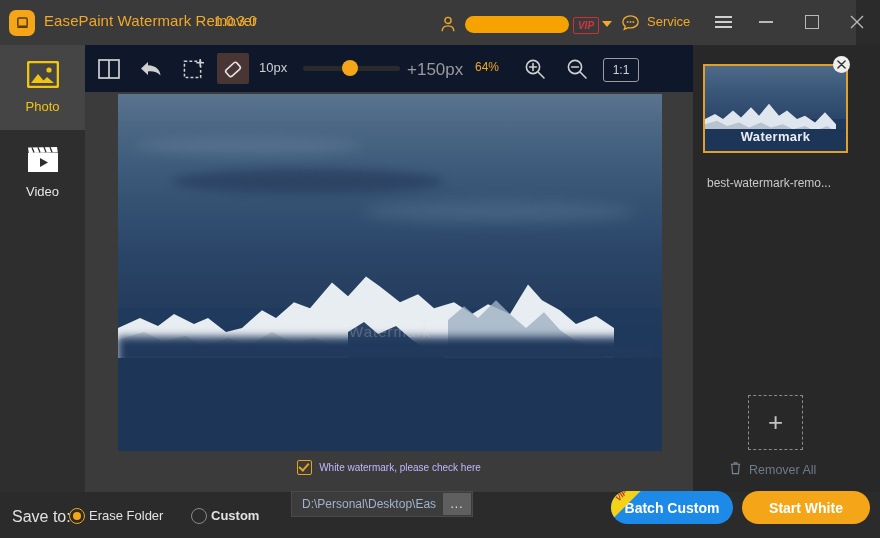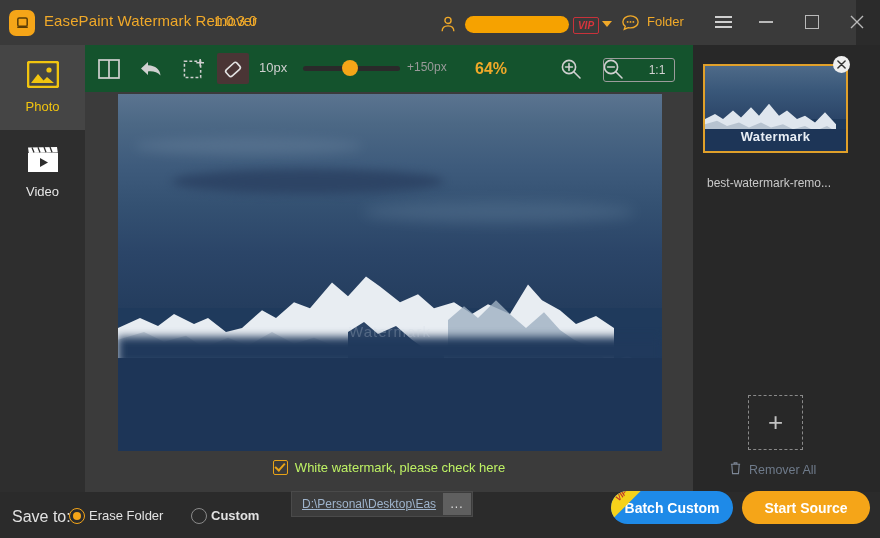--- a/index.html
+++ b/index.html
@@ -38,30 +38,30 @@
   .sidebar{position:absolute;left:0;top:45px;width:85px;height:447px;background:#2e2e2e;}
   .side-item{position:absolute;left:0;width:85px;height:85px;display:flex;flex-direction:column;
              align-items:center;justify-content:center;}
   .side-photo{top:0;background:#454545;}
   .side-video{top:85px;}
   .side-label{font-size:13px;margin-top:7px;}
   .side-photo .side-label{color:#f1c40f;}
   .side-video .side-label{color:#e6e6e6;}
 
   
-  .toolbar{position:absolute;left:85px;top:45px;width:608px;height:47px;background:#14532d;text-align:center;}
+  .toolbar{position:absolute;left:85px;top:45px;width:608px;height:47px;background:#0f172a;text-align:center;}
   .tbtn{position:absolute;top:8px;width:32px;height:31px;display:flex;align-items:center;justify-content:center;}
   .tb-split{left:8px;} .tb-undo{left:50px;} .tb-crop{left:92px;}
   .tb-eraser{left:132px;background:#4a3535;border-radius:2px;}
   .px-left{position:absolute;left:174px;top:15px;font-size:13px;color:#cfcfcf;}
   .slider{position:absolute;left:218px;top:21px;width:97px;height:5px;border-radius:3px;background:#2a2a2a;}
   .slider-thumb{position:absolute;left:39px;top:-6px;width:16px;height:16px;border-radius:50%;background:#f5a518;}
-  .px-right{position:absolute;left:322px;top:15px;font-size:12px;color:#9a9a9a;}
-  .zoom-pct{position:absolute;left:390px;top:15px;font-size:16px;color:#f0a929;font-weight:bold;}
-  .zbtn{position:absolute;top:8px;width:32px;height:31px;display:flex;align-items:center;justify-content:center;padding-left:36px;}
+  .px-right{position:absolute;left:322px;top:15px;font-size:17px;color:#9a9a9a;}
+  .zoom-pct{position:absolute;left:390px;top:15px;font-size:12px;color:#f0a929;font-weight:normal;}
+  .zbtn{position:absolute;top:8px;width:32px;height:31px;display:flex;align-items:center;justify-content:center;}
   .z-in{left:434px;} .z-out{left:476px;}
   .z-one{left:518px;width:34px;height:22px;top:13px;border:1.5px solid #9c9c9c;border-radius:3px;
          color:#d2d2d2;font-size:12px;display:flex;align-items:center;justify-content:center;}
 
   
   .canvas-area{position:absolute;left:85px;top:92px;width:608px;height:400px;background:#3b3b3b;}
   .photo{position:absolute;left:33px;top:2px;width:544px;height:357px;overflow:hidden;background:#1f3a5c;}
   .sky{position:absolute;left:0;top:0;width:100%;height:60%;
        background:linear-gradient(#5b7490 0%,#4c6885 14%,#3e5b7c 34%,#345172 52%,#2b4568 74%,#243d5e 100%);}
   .cloudband{position:absolute;left:10%;top:21%;width:50%;height:7%;border-radius:50%;
@@ -73,21 +73,21 @@
   .fg{position:absolute;left:0;bottom:0;width:100%;height:26%;background:#1d3557;}
   .fg2{position:absolute;left:0;bottom:24%;width:100%;height:8%;background:#20395c;filter:blur(4px);}
   .ridge{position:absolute;left:0;bottom:24%;width:100%;height:36%;}
   .wm-label{position:absolute;left:0;bottom:31%;width:100%;text-align:center;
             font-size:15px;color:#cfd8e3;opacity:.25;letter-spacing:1px;}
   .checkrow{position:absolute;left:0;top:362px;width:608px;height:26px;display:flex;
             align-items:center;justify-content:center;gap:7px;}
   .chk{width:13px;height:13px;border:1.5px solid #e8a317;border-radius:2px;position:relative;}
   .chk:after{content:"";position:absolute;left:3px;top:0px;width:4px;height:8px;
              border:solid #e8a317;border-width:0 2px 2px 0;transform:rotate(42deg);}
-  .chk-label{font-size:13px;color:#bef264;}
+  .chk-label{font-size:10px;color:#c4b5fd;}
 
   
   .rightpanel{position:absolute;left:693px;top:45px;width:187px;height:447px;background:#282828;}
   .thumb-wrap{position:absolute;left:10px;top:19px;width:145px;height:89px;}
   .thumb{position:absolute;left:0;top:0;width:141px;height:85px;border:2px solid #e0a02a;overflow:hidden;background:#1f3a5c;}
   .t-sky{position:absolute;left:0;top:0;width:100%;height:62%;
          background:linear-gradient(#4e6a88 0%,#3a587a 45%,#2b4568 100%);}
   .t-fg{position:absolute;left:0;bottom:0;width:100%;height:26%;background:#1d3557;}
   .t-wm{position:absolute;left:0;bottom:8%;width:100%;text-align:center;font-size:13px;
         color:#e8eef5;font-weight:bold;letter-spacing:.3px;}
@@ -104,21 +104,21 @@
   .bottombar{position:absolute;left:0;top:492px;width:880px;height:46px;background:#2b2b2b;}
   .saveto{position:absolute;left:12px;top:16px;font-size:16px;color:#e2e2e2;}
   .radio{position:absolute;width:14px;height:14px;border-radius:50%;border:1.5px solid #8a8a8a;top:16px;}
   .radio.on{border-color:#f5a518;}
   .radio.on:after{content:"";position:absolute;left:3px;top:3px;width:8px;height:8px;border-radius:50%;background:#f5a518;}
   .r1{left:69px;} .r2{left:191px;}
   .rlabel{position:absolute;top:16px;font-size:13px;color:#e2e2e2;}
   .rl1{left:89px;} .rl2{left:211px;font-weight:bold;}
   .pathfield{position:absolute;left:291px;top:491px;width:180px;height:24px;background:#3c3c3c;
              border:1px solid #4a4a4a;display:flex;align-items:center;}
-  .pathtext{flex:1;padding-left:10px;font-size:12px;color:#9fb4cc;white-space:nowrap;overflow:hidden;text-decoration:underline;}
+  .pathtext{flex:1;padding-left:10px;font-size:12px;color:#9fb4cc;white-space:nowrap;overflow:hidden;}
   .pathbtn{width:28px;height:22px;margin-right:1px;background:#5f5f5f;display:flex;align-items:center;
            justify-content:center;color:#e0e0e0;font-size:12px;letter-spacing:1px;}
   .btn{position:absolute;top:491px;height:33px;border-radius:17px;display:flex;align-items:center;
        justify-content:center;font-size:14px;font-weight:bold;color:#fff;overflow:hidden;}
   .batch{left:611px;width:122px;background:#1e8ae8;}
   .start{left:742px;width:128px;background:#f5a518;}
   .vip-ribbon{position:absolute;left:-16px;top:-16px;width:46px;height:32px;background:#f5d21a;
               transform:rotate(-45deg);}
   .vip-ribbon span{position:absolute;left:16px;top:17px;font-size:8px;font-weight:bold;color:#c0392b;
                    font-style:italic;}
@@ -149,21 +149,21 @@
     <div class="caret"></div>
 
     <div class="svc-icon">
       <svg width="21" height="21" viewBox="0 0 22 22">
           <path d="M11 3c4.4 0 8 2.8 8 6.3S15.4 15.6 11 15.6c-.8 0-1.6-.1-2.3-.3L4.5 17l1-3.1C4 12.7 3 11.1 3 9.3 3 5.8 6.6 3 11 3z" fill="none" stroke="#f0a929" stroke-width="1.4"></path>
           <circle cx="8" cy="9.3" r="1" fill="#f0a929"></circle>
           <circle cx="11" cy="9.3" r="1" fill="#f0a929"></circle>
           <circle cx="14" cy="9.3" r="1" fill="#f0a929"></circle>
         </svg>
     </div>
-    <div class="svc-label">Folder</div>
+    <div class="svc-label">Service</div>
 
     <div class="wbtn menu-btn">
         <div class="hb"></div>
       </div>
     <div class="wbtn min-btn">
         <div class="mindash"></div>
       </div>
     <div class="wbtn max-btn">
         <div class="maxsq"></div>
       </div>
@@ -308,16 +308,16 @@
     <div class="pathbtn">...</div>
   </div>
 
   <div class="btn batch">
     <div class="vip-ribbon">
       <span>VIP</span>
     </div>
     <span>Batch Custom</span>
   </div>
   <div class="btn start">
-    <span>Start Source</span>
+    <span>Start White</span>
   </div>
 
 </div>
 
 </body></html>

